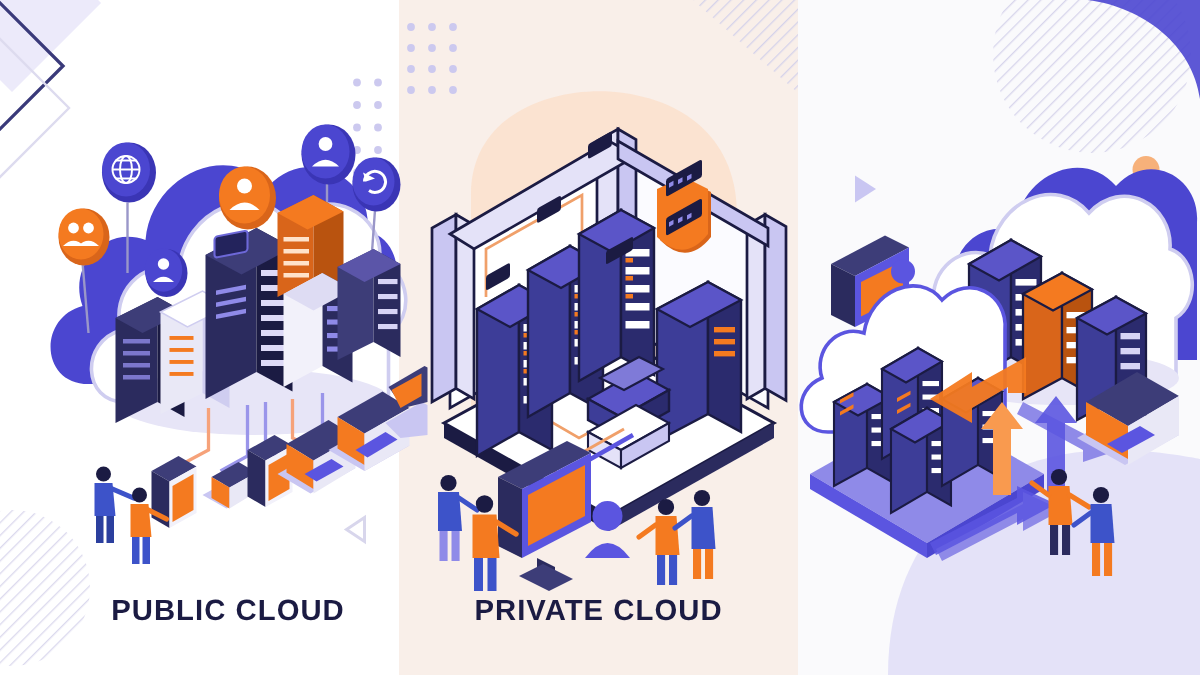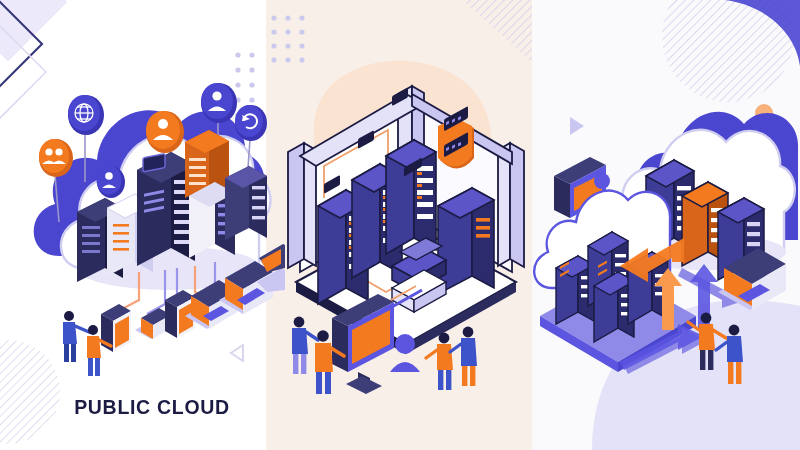--- a/index.html
+++ b/index.html
@@ -487,20 +487,21 @@
       </g>
       <g>
         <circle cx="202" cy="332" r="5.4" fill="#1b1b43"></circle>
         <path d="M 195 338 L 209 338 L 211 366 L 195 366 Z" fill="#3d53c9"></path>
         <path d="M 195 344 L 184 352" stroke="#3d53c9" stroke-width="3.4" stroke-linecap="round" fill="none"></path>
         <rect x="196" y="366" width="5.4" height="20" fill="#f47a20"></rect>
         <rect x="204" y="366" width="5.4" height="20" fill="#f47a20"></rect>
       </g>
     </svg>
 
+    <div class="panel-label">PRIVATE CLOUD</div>
   </div>
 
   <div class="panel" id="panel-hybrid">
 
     <svg class="deco" style="left:0;top:0;width:268px;height:450px;" viewBox="0 0 268 450">
       <defs>
         <pattern id="stripesC" width="6" height="6" patternTransform="rotate(45)" patternUnits="userSpaceOnUse">
           <line x1="0" y1="0" x2="0" y2="6" stroke="#d8d6ec" stroke-width="1.8"></line>
         </pattern>
       </defs>

